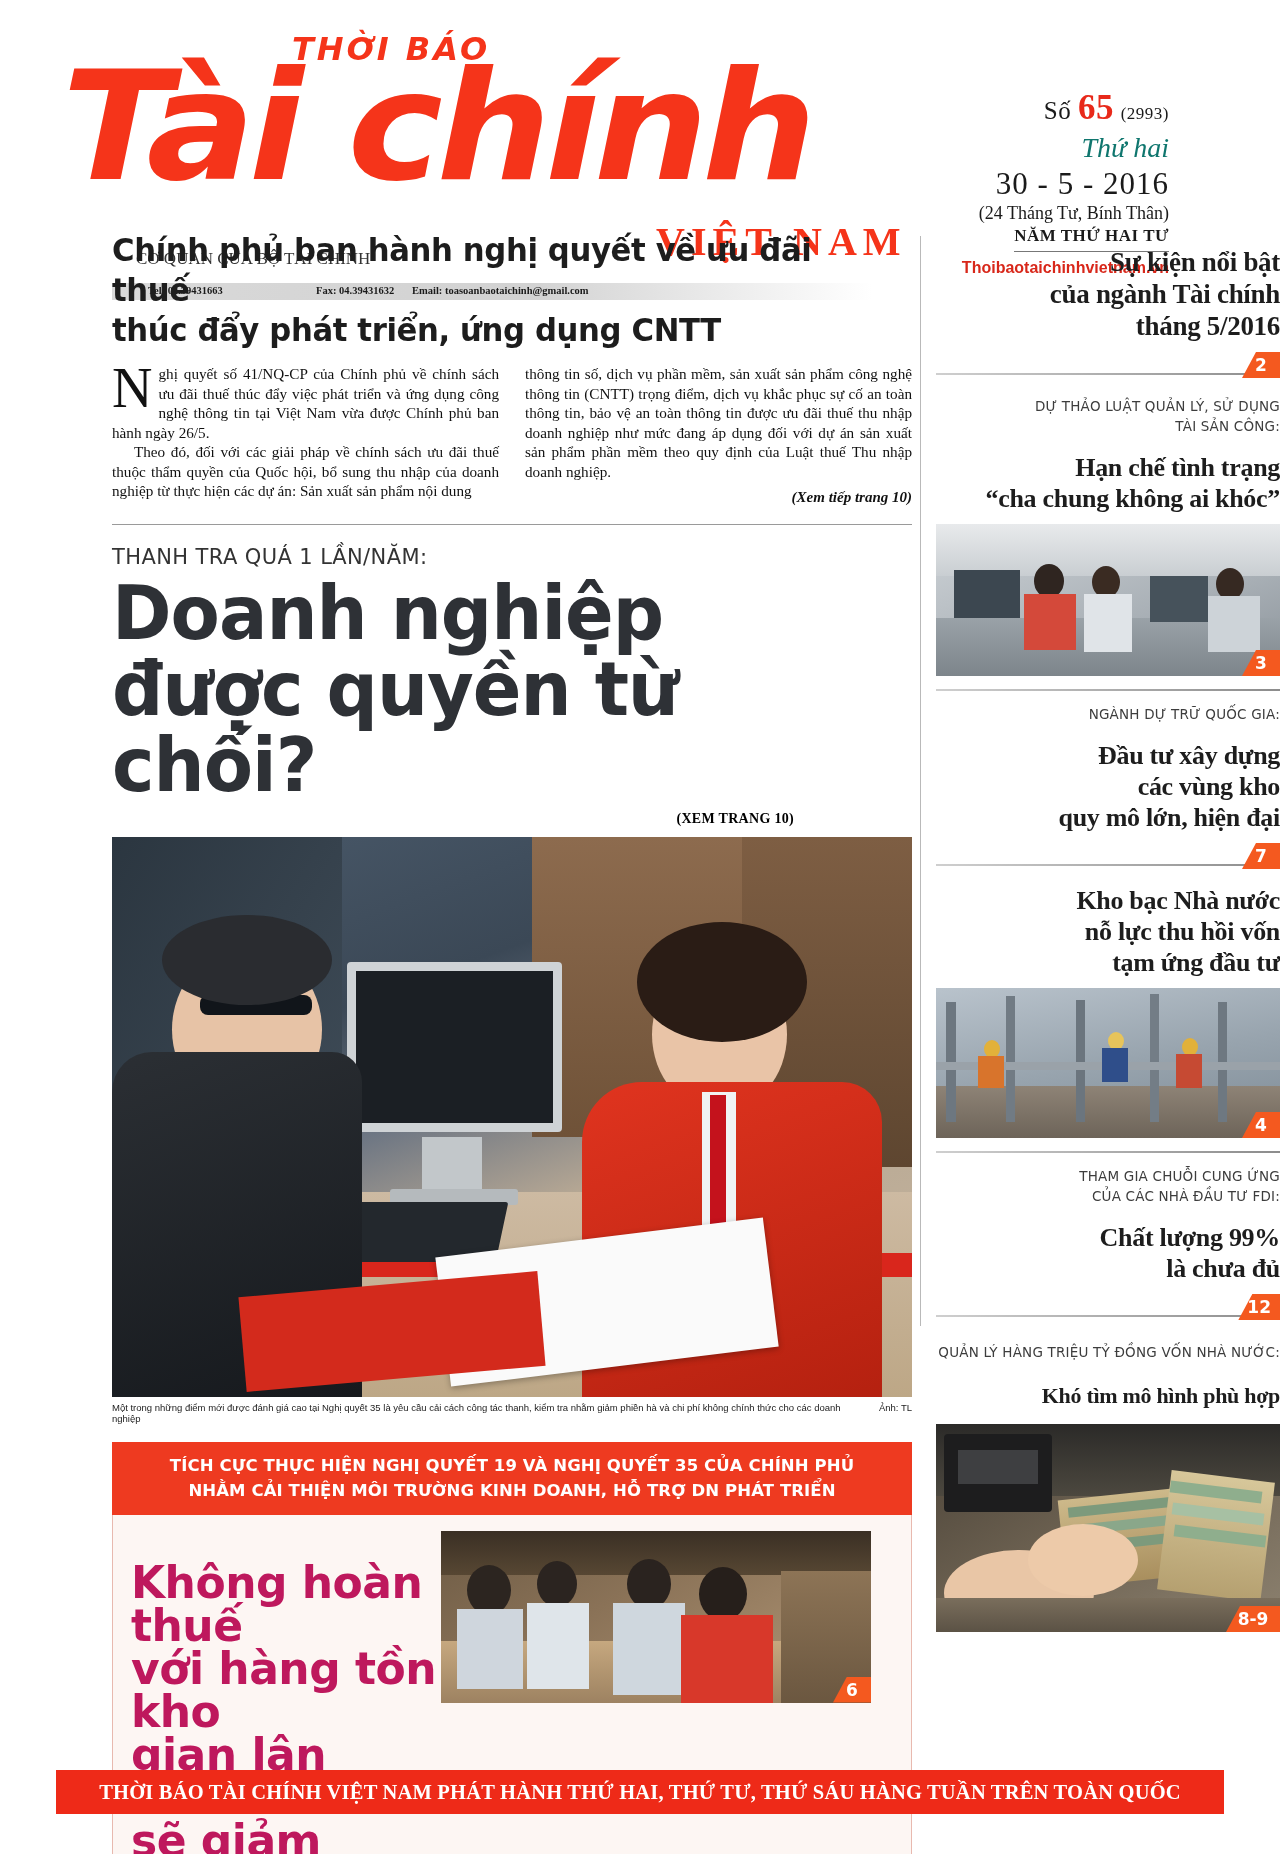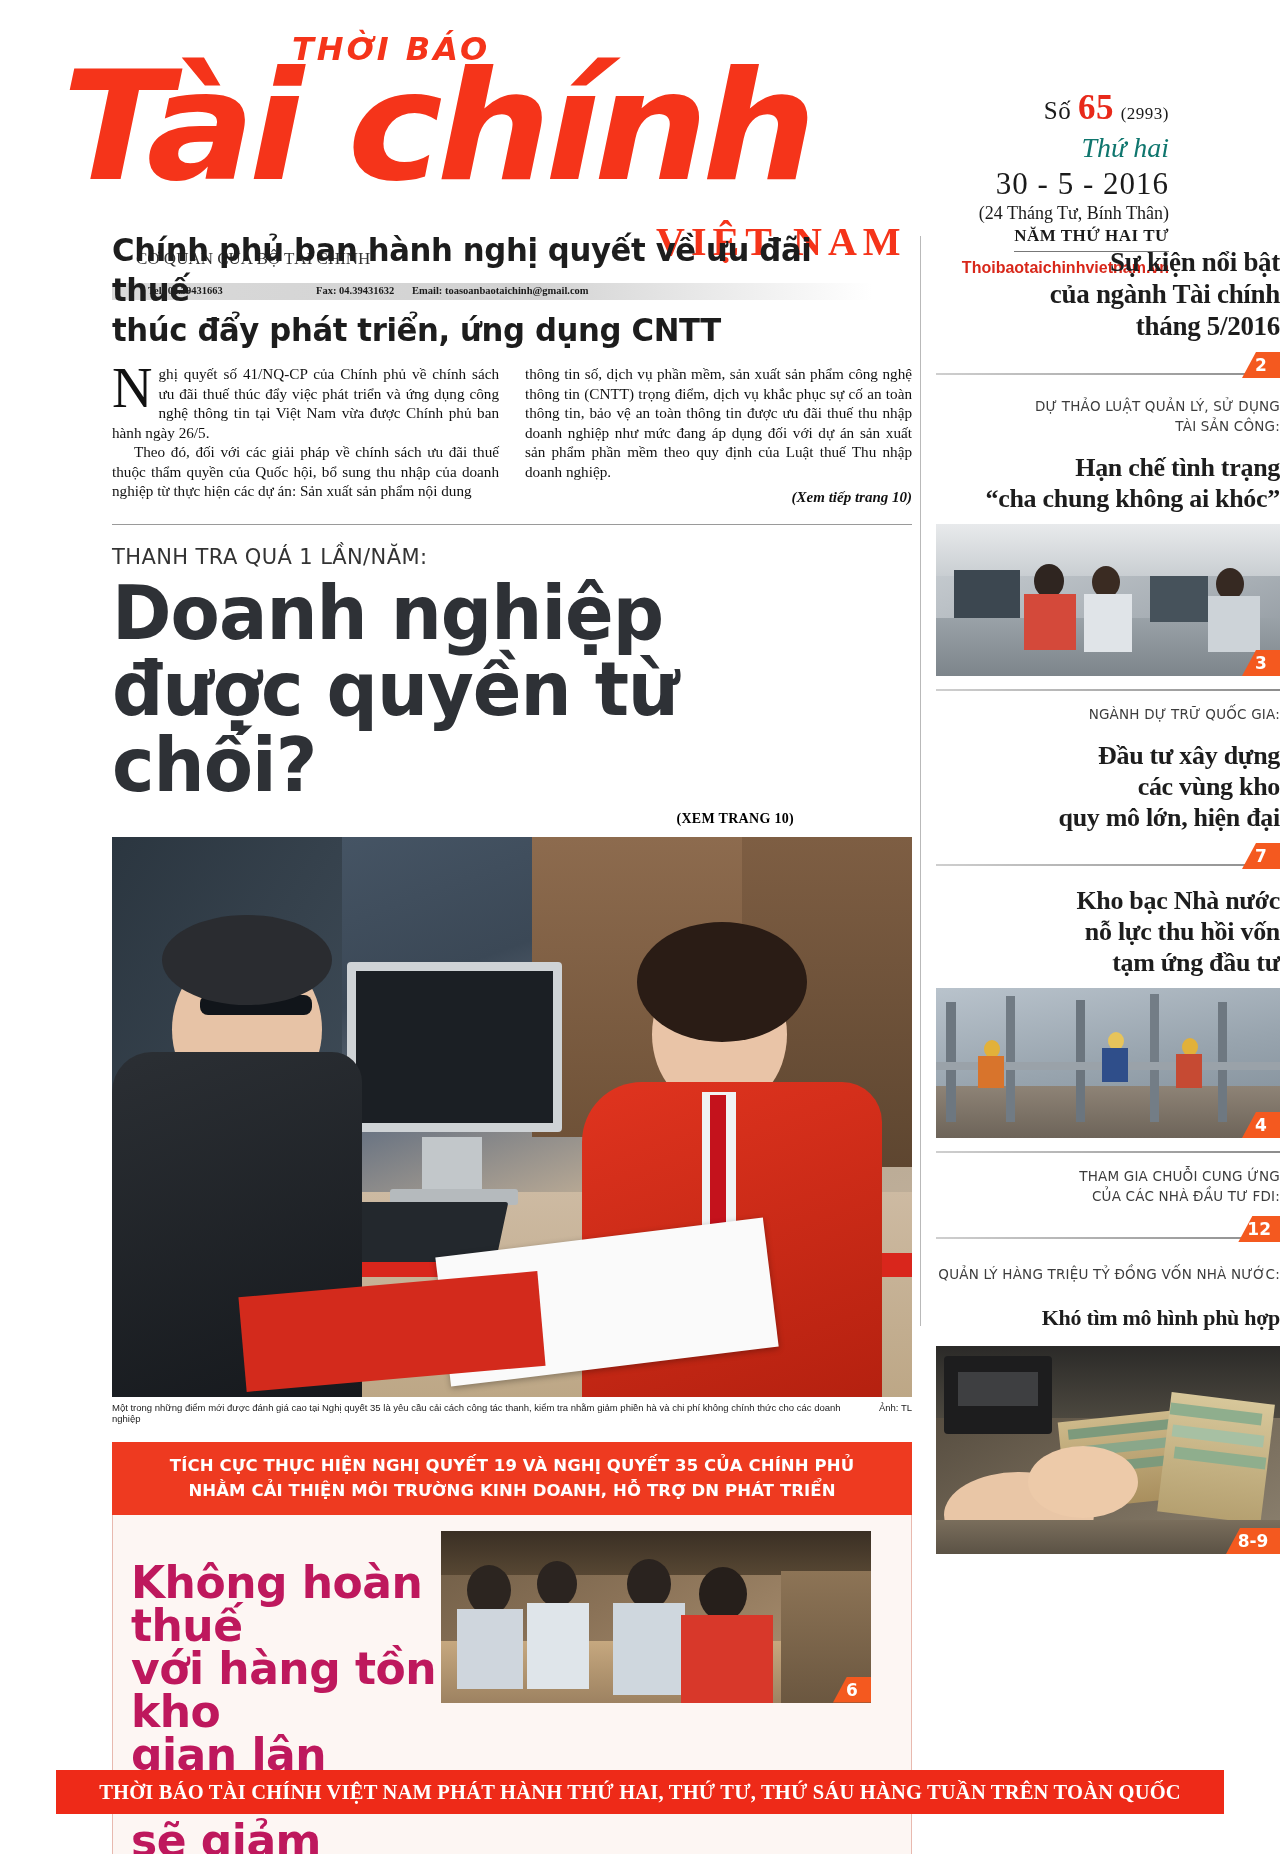--- a/index.html
+++ b/index.html
@@ -407,20 +407,24 @@
           <div class="rect" style="left:240px;top:66px;width:26px;height:34px;background:#c64a33;"></div>
           <div class="pagebadge" style="position:absolute;right:0;bottom:0;top:auto;">4</div>
         </div>
       </div>
 
       <div class="r-sep"></div>
 
       <div class="r-item">
         <div class="r-kicker">THAM GIA CHUỖI CUNG ỨNG</div>
         <div class="r-kicker">CỦA CÁC NHÀ ĐẦU TƯ FDI:</div>
+        <div class="r-hl">
+          <div>Chất lượng 99%</div>
+          <div>là chưa đủ</div>
+        </div>
         <div class="pagerow">
           <div class="rule"></div>
           <div class="pagebadge">12</div>
         </div>
       </div>
 
       <div class="r-item" style="margin-top:22px;">
         <div class="r-kicker">QUẢN LÝ HÀNG TRIỆU TỶ ĐỒNG VỐN NHÀ NƯỚC:</div>
         <div class="r-hl" style="font-size:22px;line-height:36px;">Khó tìm mô hình phù hợp</div>
         <div class="r-photo" style="height:208px;margin-top:10px;">

